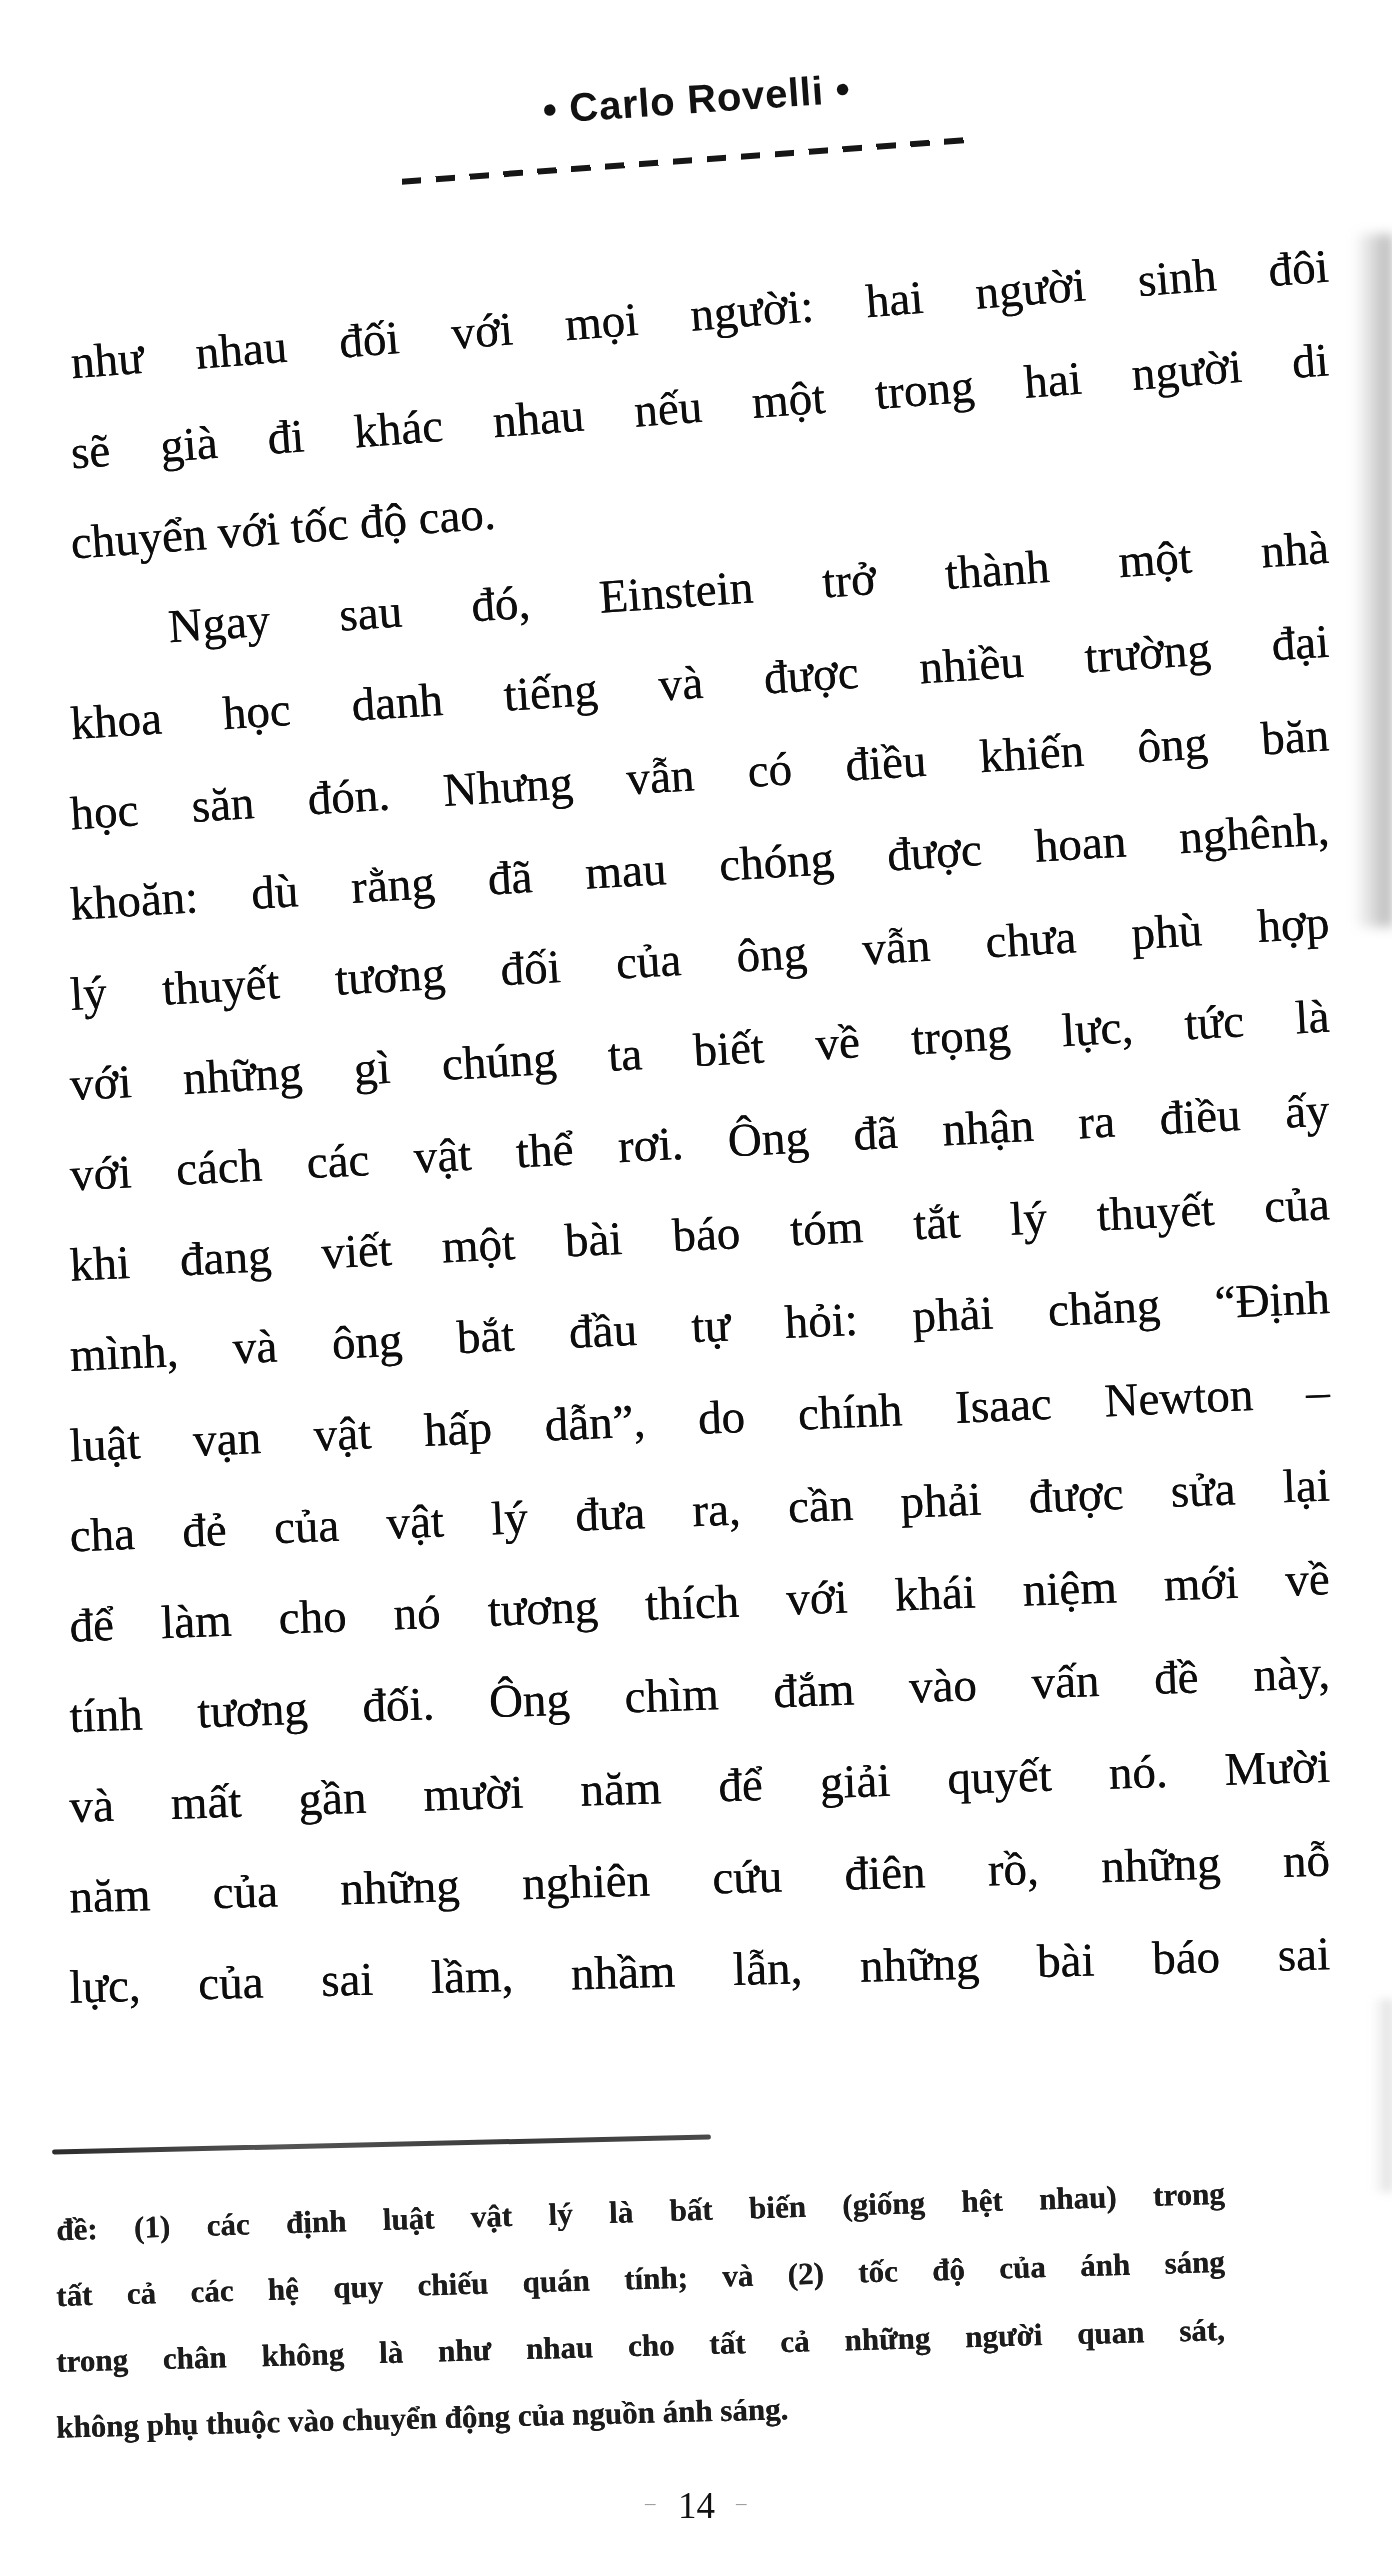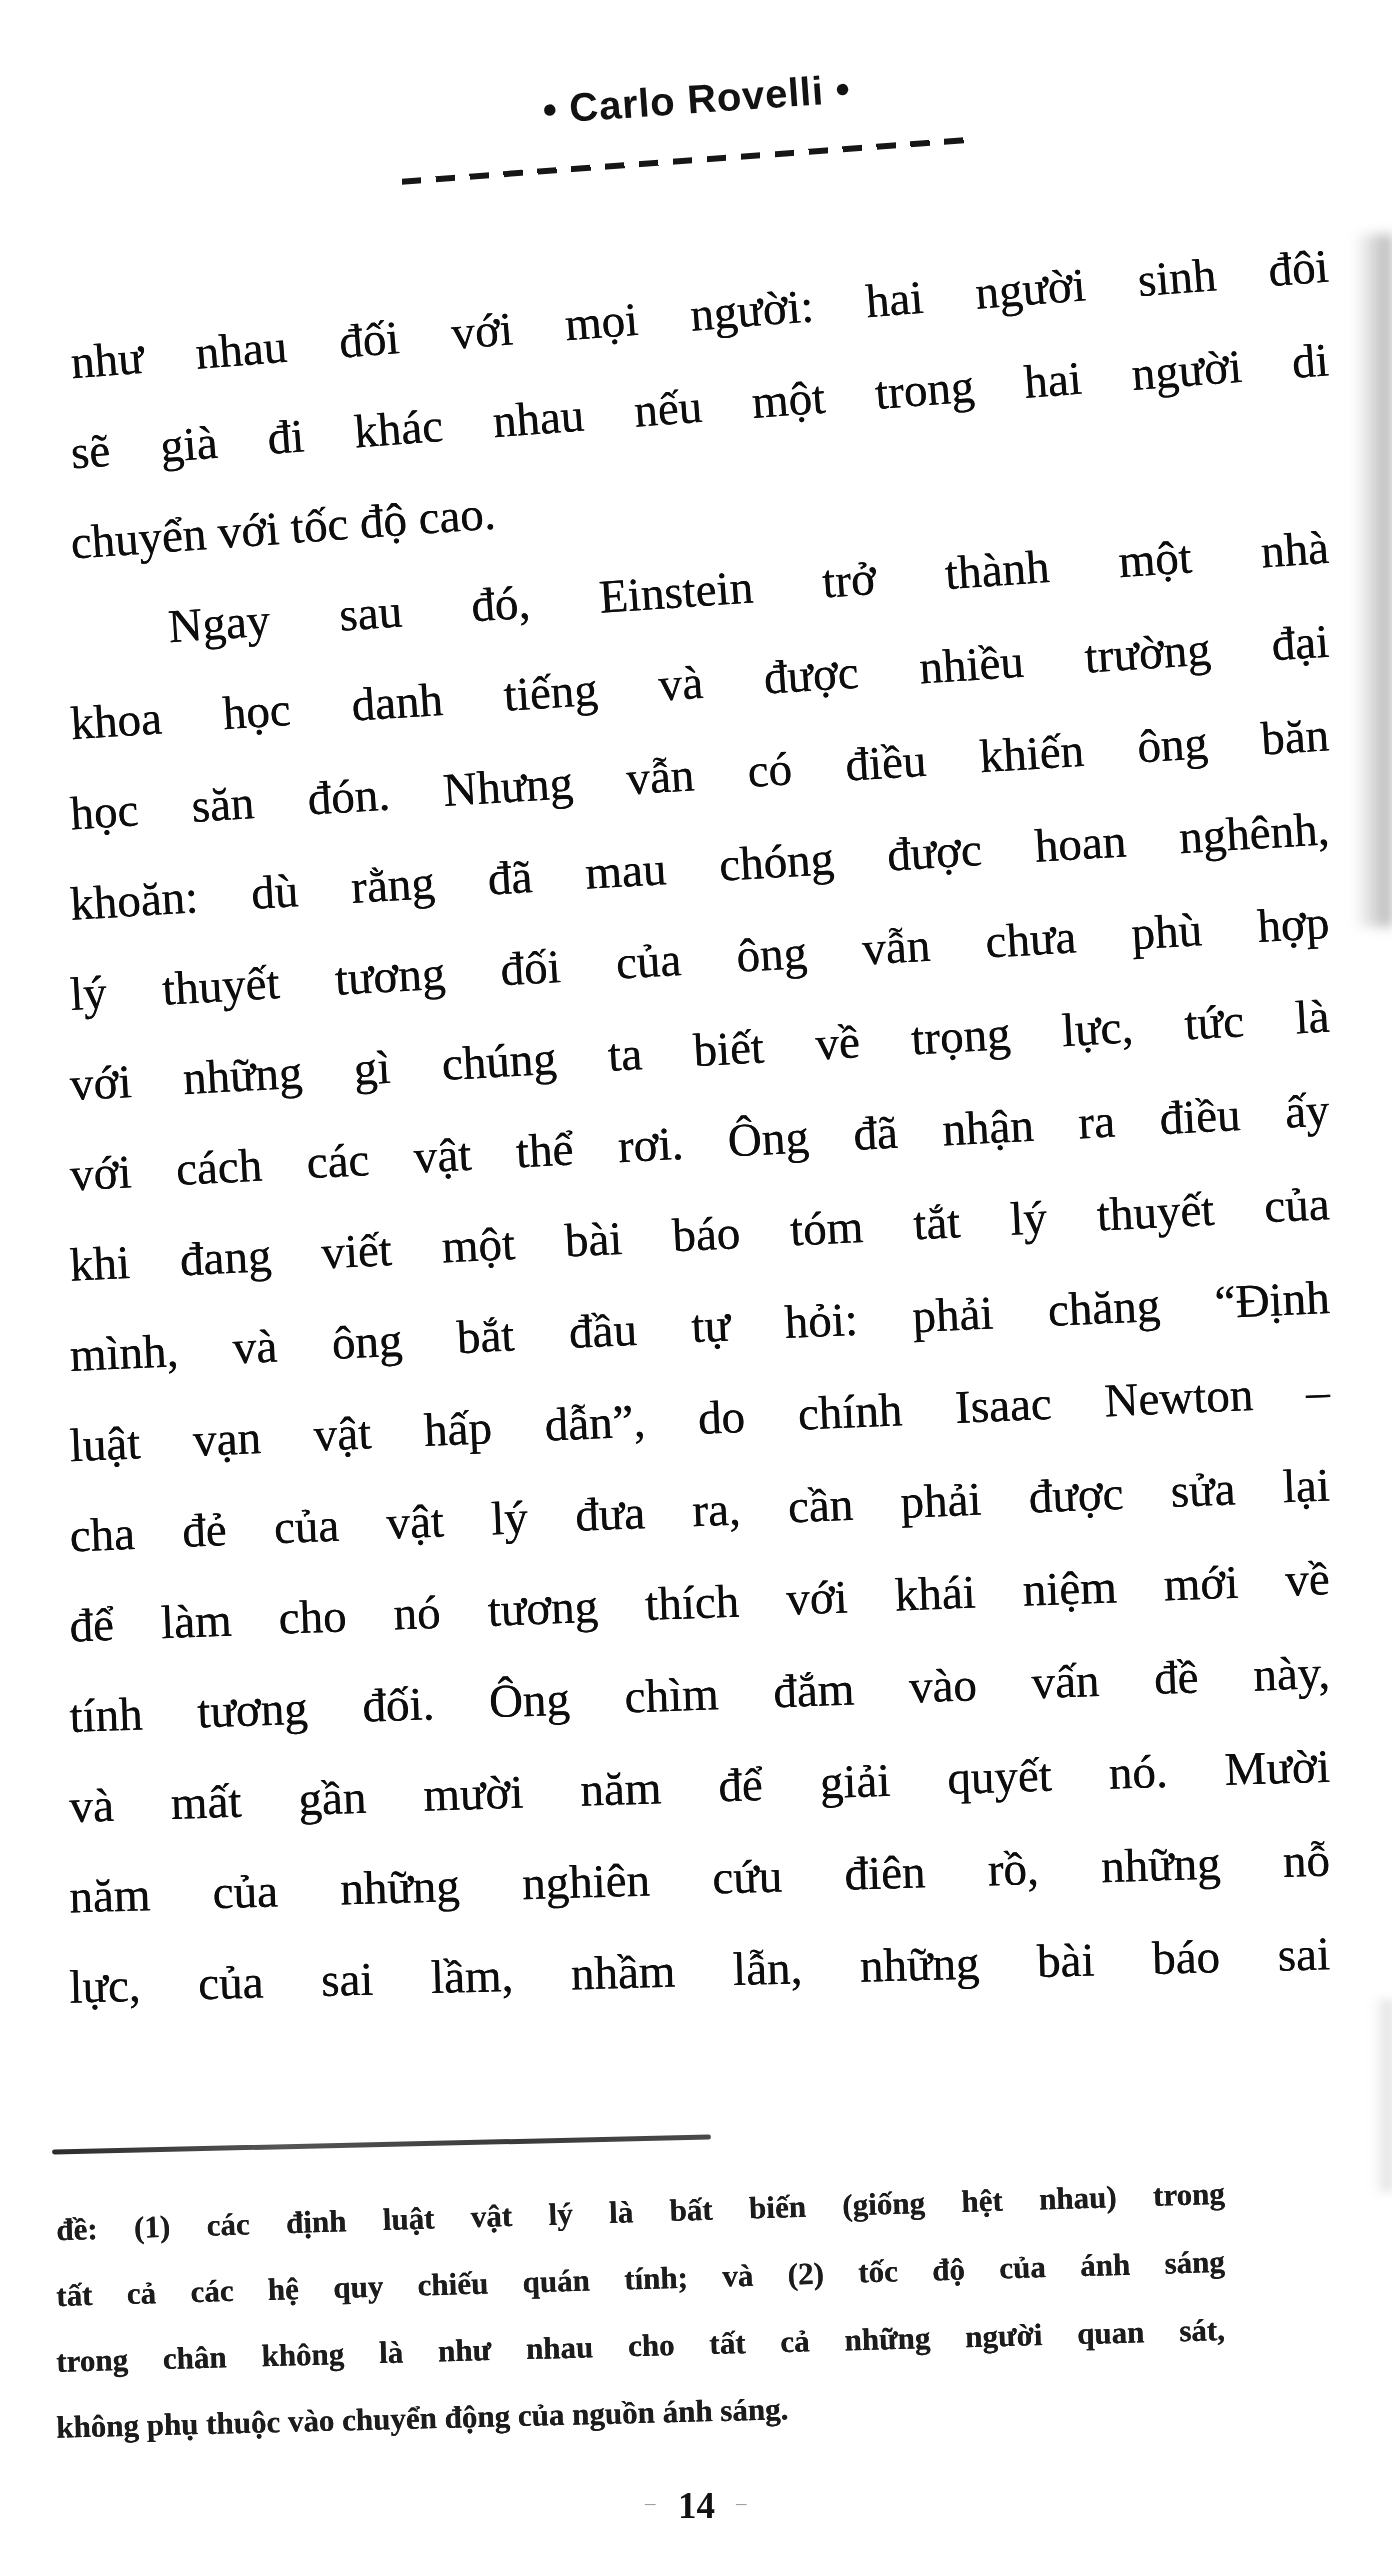--- a/index.html
+++ b/index.html
@@ -95,21 +95,21 @@
   }
   .footer .dash {
     font-size: 21px;
     color: #9a9a9a;
     vertical-align: 8px;
     letter-spacing: 1.6px;
     margin: 0 21px;
   }
   .footer .page-number {
     font-size: 37px;
-    font-weight: 700;
+    font-weight: 400;
     color: #111;
   }
 
   
   .edge-shadow {
     position: absolute;
     right: 0; top: 234px;
     width: 39px; height: 693px;
     background: linear-gradient(to right, rgba(0,0,0,0), rgba(95,95,95,0.42) 88%);
     filter: blur(5.6px);

